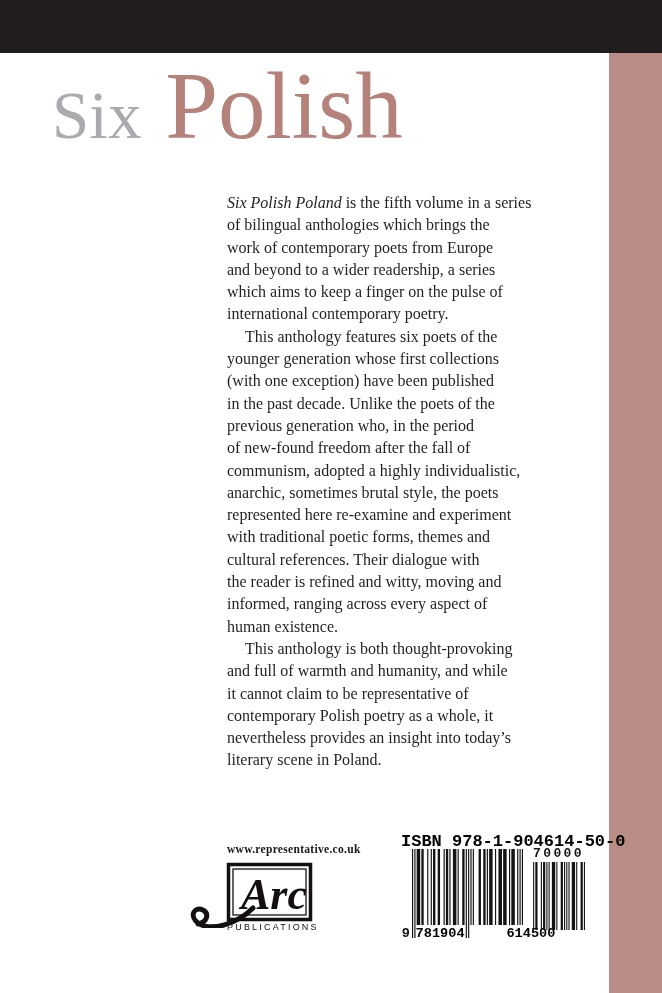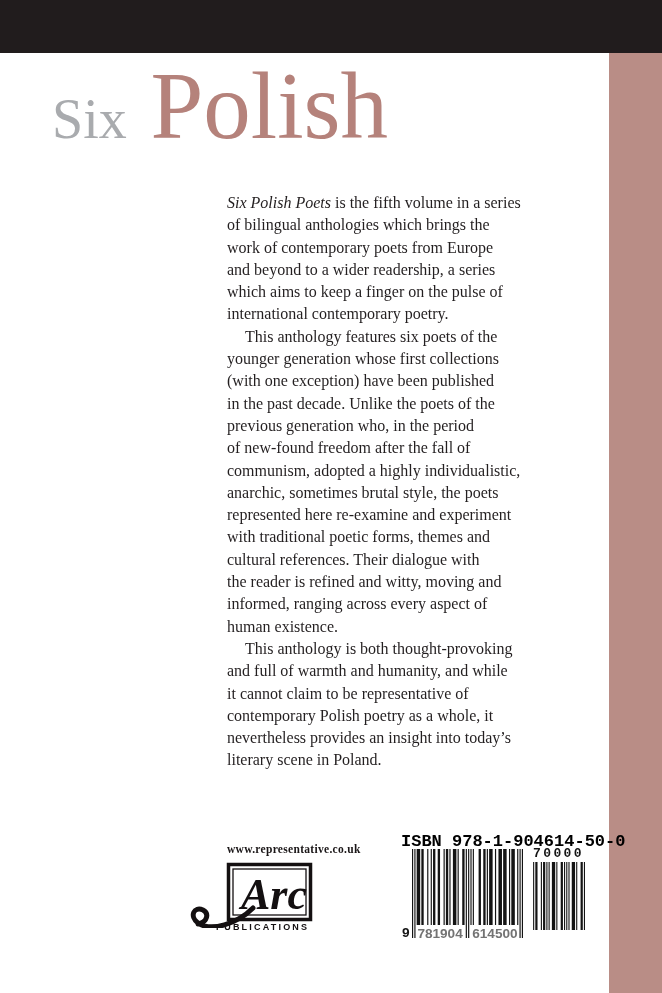--- a/index.html
+++ b/index.html
@@ -28,21 +28,21 @@
   }
 
   
   .title-line1 {
     position: absolute;
     left: 52px; top: 59px;
     font-size: 95px;
     line-height: 1;
     white-space: nowrap;
   }
-  .title-word-small { font-size: 56px; }
+  .title-word-small { font-size: 67px; }
   .title-line2 {
     position: absolute;
     left: 40px; top: 157px;
     font-size: 76px;
     line-height: 1;
     white-space: nowrap;
   }
 
   
   .blurb {
@@ -70,24 +70,24 @@
     color: #1a1617;
     white-space: nowrap;
   }
   .logo-svg {
     position: absolute;
     left: 185px; top: 858px;
     width: 130px; height: 70px;
   }
   .logo-caption {
     position: absolute;
-    left: 216px; top: 922px;
+    left: 227px; top: 922px;
     width: 88px;
     font-family: "Liberation Sans", sans-serif;
-    font-weight: bold;
+    font-weight: normal;
     font-size: 9px;
     letter-spacing: 2.2px;
     color: #141011;
     text-align: center;
     white-space: nowrap;
   }
 
   
   .isbn-label {
     position: absolute;
@@ -105,29 +105,29 @@
   }
   .main-barcode .bars {
     position: absolute;
     left: 0; top: 0;
     width: 100%; height: 89px;
   }
   .knockout {
     position: absolute;
     top: 76px; height: 18px;
     background: #ffffff;
-    font-family: Liberation Sans, sans-serif;
+    font-family: Liberation Mono, monospace;
     font-size: 13.6px;
     font-weight: bold;
-    color: #737373;
+    color: #000000;
     text-align: center;
     line-height: 17px;
   }
   .knockout.left  { left: 3.2%;  width: 44.2%; }
-  .knockout.right { left: 52.6%; width: 44.2%; }
+  .knockout.right { left: 52.6%; width: 44.2%; padding-left: 36px; }
   .ean-first-digit {
     position: absolute;
     left: -14px; top: 77px;
     width: 12px;
     font-family: "Liberation Mono", monospace;
     font-size: 13.6px;
     font-weight: bold;
     color: #141414;
     text-align: right;
     line-height: 15px;
@@ -162,21 +162,21 @@
 
   <div class="top-bar" style="background: rgb(33, 28, 29);"></div>
 
   <div class="side-stripe" style="background: rgb(185, 141, 134);"></div>
 
   <div class="title-line1">
     <span class="title-word-small" style="color: rgb(169, 171, 174);">Six</span><span> </span><span style="color: rgb(181, 130, 123);">Polish</span>
   </div>
 
   <div class="blurb">
-    <p><i>Six Polish Poets</i><span> is the fifth volume in a series
+    <p><i>Six Polish Poland</i><span> is the fifth volume in a series
 of bilingual anthologies which brings the
 work of contemporary poets from Europe
 and beyond to a wider readership, a series
 which aims to keep a finger on the pulse of
 international contemporary poetry.</span></p>
     <p class="indent">This anthology features six poets of the
 younger generation whose first collections
 (with one exception) have been published
 in the past decade. Unlike the poets of the
 previous generation who, in the period

